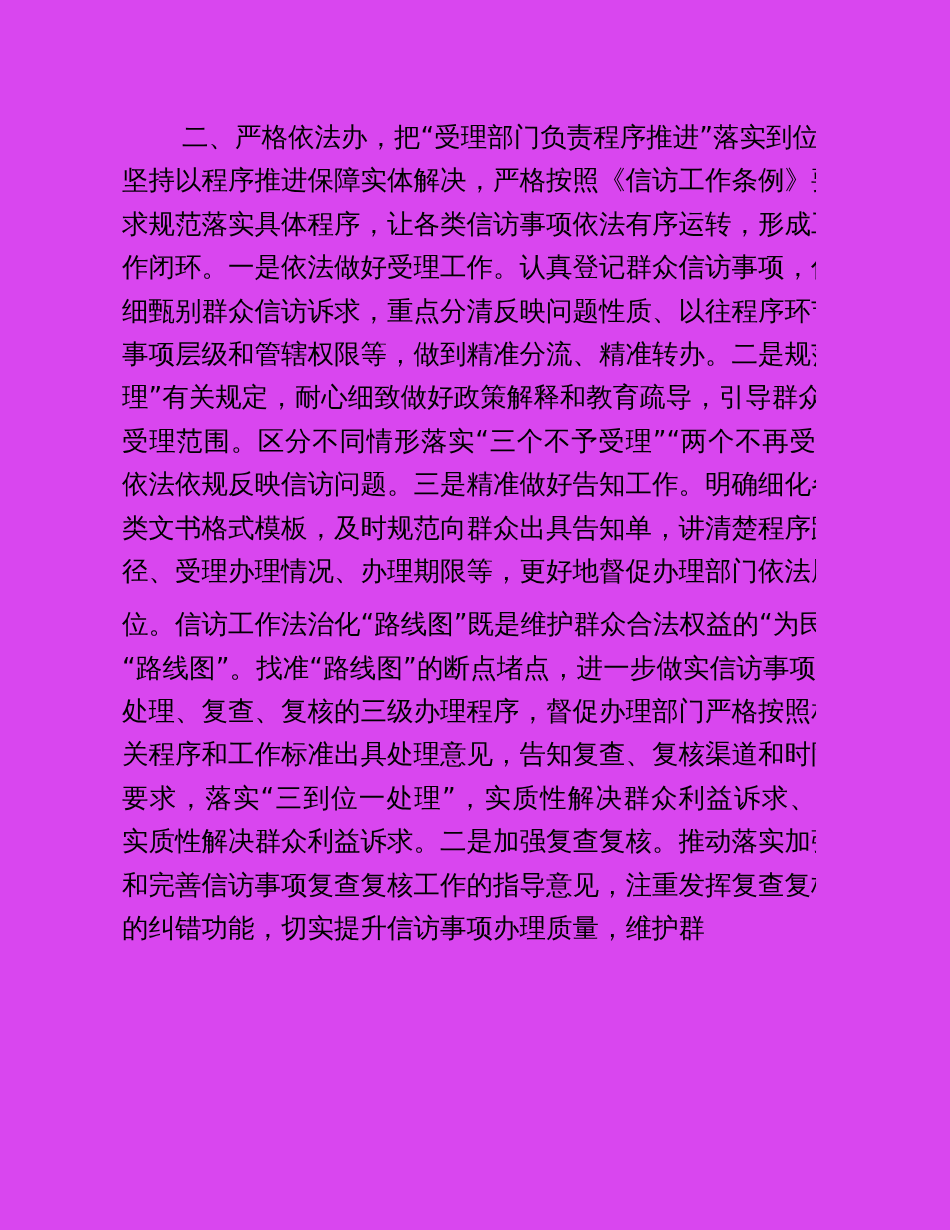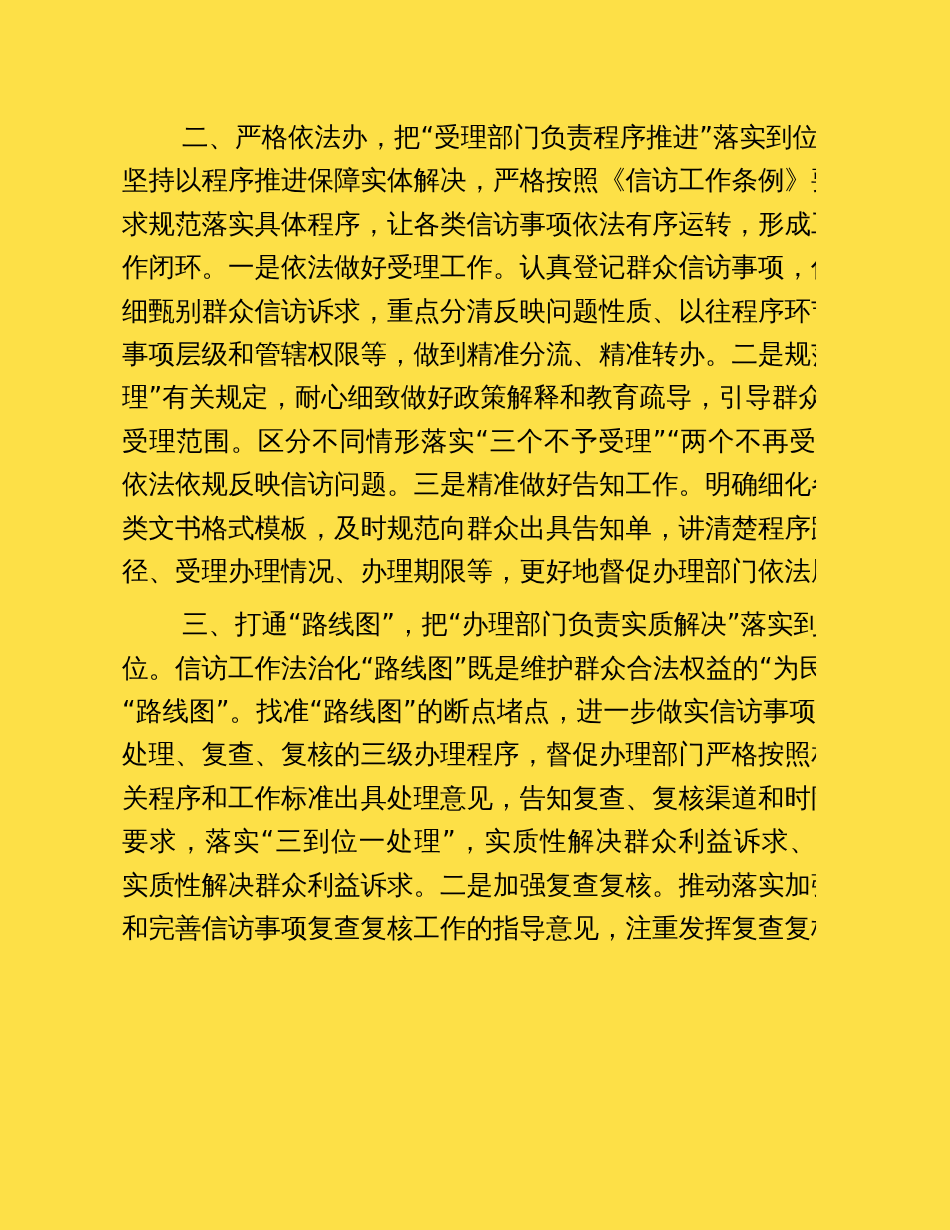--- a/index.html
+++ b/index.html
@@ -4,21 +4,21 @@
 <style>
   html, body {
     margin: 0;
     padding: 0;
     background: #ffffff;
   }
   .page {
     position: relative;
     width: 950px;
     height: 1230px;
-    background: #fde047;
+    background: #d946ef;
     overflow: hidden;
     font-family: "DejaVu Sans", "Liberation Sans", sans-serif;
   }
   .text-block {
     position: absolute;
     left: 122px;
     top: 115px;
     width: 694px;
     color: #000000;
   }
@@ -60,23 +60,23 @@
         <div class="line">作闭环。一是依法做好受理工作。认真登记群众信访事项，仔</div>
         <div class="line">细甄别群众信访诉求，重点分清反映问题性质、以往程序环节、</div>
         <div class="line">事项层级和管辖权限等，做到精准分流、精准转办。二是规范</div>
         <div class="line">理”有关规定，耐心细致做好政策解释和教育疏导，引导群众</div>
         <div class="line">受理范围。区分不同情形落实“三个不予受理”“两个不再受</div>
         <div class="line">依法依规反映信访问题。三是精准做好告知工作。明确细化各</div>
         <div class="line">类文书格式模板，及时规范向群众出具告知单，讲清楚程序路</div>
         <div class="line">径、受理办理情况、办理期限等，更好地督促办理部门依法履</div>
       </div>
     <div class="paragraph">
-        <div class="line first">三、打通“路线图”，把“办理部门负责实质解决”落实到</div>
         <div class="line">位。信访工作法治化“路线图”既是维护群众合法权益的“为民</div>
         <div class="line">“路线图”。找准“路线图”的断点堵点，进一步做实信访事项</div>
         <div class="line">处理、复查、复核的三级办理程序，督促办理部门严格按照相</div>
         <div class="line">关程序和工作标准出具处理意见，告知复查、复核渠道和时限</div>
         <div class="line">要求，落实“三到位一处理”，实质性解决群众利益诉求、</div>
         <div class="line">实质性解决群众利益诉求。二是加强复查复核。推动落实加强</div>
         <div class="line">和完善信访事项复查复核工作的指导意见，注重发挥复查复核</div>
+        <div class="line last">的纠错功能，切实提升信访事项办理质量，维护群</div>
       </div>
   </div>
 </div>
 
 </body></html>

